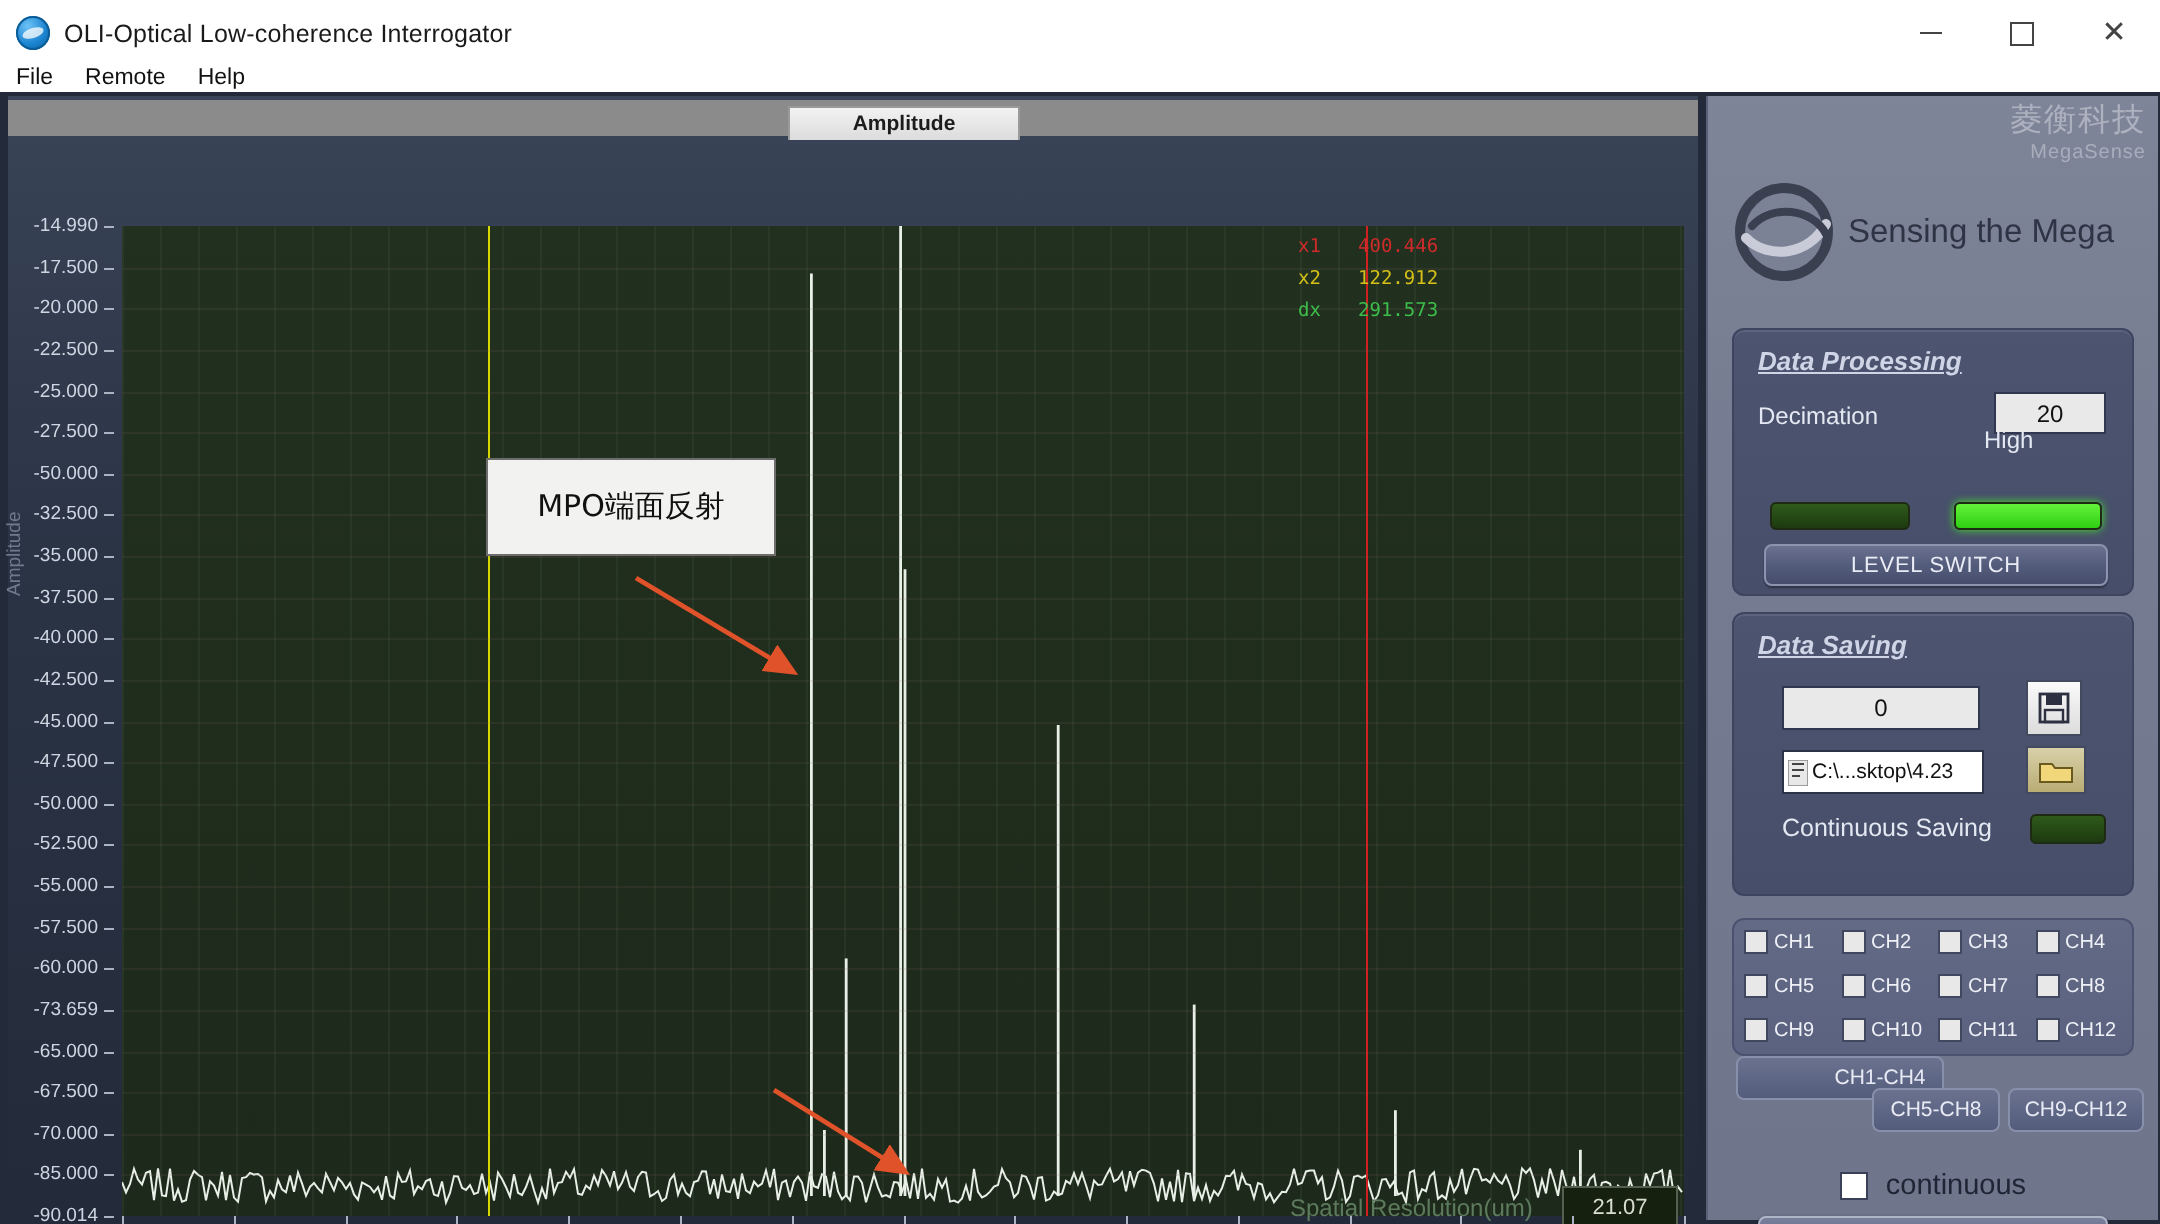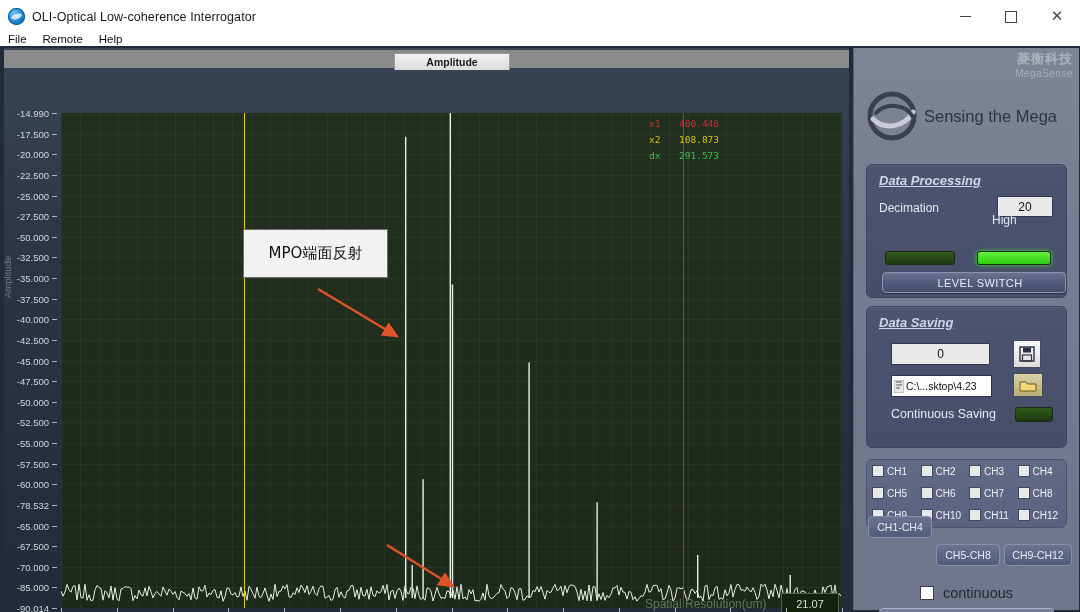--- a/index.html
+++ b/index.html
@@ -101,21 +101,21 @@
   #annot2{left:119px;top:461px;width:257px;height:47px;font-size:16px;}
   .arrow{position:absolute;pointer-events:none;}
 
   
   .sidebar{
     position:absolute;left:853px;top:2px;width:225px;height:562px;
     background:linear-gradient(180deg,#7f8598 0%,#767d92 30%,#6f768c 100%);
     border-left:1px solid #59607a;
   }
   .wm{position:absolute;right:6px;top:2px;text-align:right;opacity:.45;}
-  .wm-cn{font-size:13px;color:#e7e9f0;letter-spacing:1px;font-weight:bold;margin-left:44px;}
+  .wm-cn{font-size:16px;color:#e7e9f0;letter-spacing:1px;font-weight:normal;margin-left:44px;}
   .wm-en{font-size:10px;color:#dcdfe8;letter-spacing:.5px;}
   .brand{position:absolute;left:12px;top:42px;display:flex;align-items:center;}
   .brand-logo{width:52px;height:52px;position:relative;flex:0 0 auto;}
   .brand-txt{font-size:16.5px;color:#2e3444;margin-left:6px;}
 
   .group{position:absolute;left:12px;width:199px;border-radius:6px;
     background:linear-gradient(180deg,#4c5470 0%,#464e69 100%);
     border:1px solid #3d4460;box-shadow:0 1px 0 rgba(255,255,255,.09) inset;}
   .g-title{font-size:13px;color:#cfd5e6;font-style:italic;font-weight:bold;
     text-decoration:underline;}
@@ -228,21 +228,21 @@
           <div class="ytick" style="top: 353.75px; right: 8px;">-50.000</div>
           <div class="ytick-mark" style="top: 353.75px;"></div>
           <div class="ytick" style="top: 374.375px; right: 8px;">-52.500</div>
           <div class="ytick-mark" style="top: 374.375px;"></div>
           <div class="ytick" style="top: 395px; right: 8px;">-55.000</div>
           <div class="ytick-mark" style="top: 395px;"></div>
           <div class="ytick" style="top: 415.625px; right: 8px;">-57.500</div>
           <div class="ytick-mark" style="top: 415.625px;"></div>
           <div class="ytick" style="top: 436.25px; right: 8px;">-60.000</div>
           <div class="ytick-mark" style="top: 436.25px;"></div>
-          <div class="ytick" style="top: 456.875px; right: 8px;">-78.532</div>
+          <div class="ytick" style="top: 456.875px; right: 8px;">-73.659</div>
           <div class="ytick-mark" style="top: 456.875px;"></div>
           <div class="ytick" style="top: 477.5px; right: 8px;">-65.000</div>
           <div class="ytick-mark" style="top: 477.5px;"></div>
           <div class="ytick" style="top: 498.125px; right: 8px;">-67.500</div>
           <div class="ytick-mark" style="top: 498.125px;"></div>
           <div class="ytick" style="top: 518.75px; right: 8px;">-70.000</div>
           <div class="ytick-mark" style="top: 518.75px;"></div>
           <div class="ytick" style="top: 539.375px; right: 8px;">-85.000</div>
           <div class="ytick-mark" style="top: 539.375px;"></div>
           <div class="ytick" style="top: 560px; right: 8px;">-90.014</div>
@@ -290,21 +290,21 @@
           <div class="hgrid" style="top: 474.375px;"></div>
         </div>
 
       <div class="readout">
         <div class="ro-row">
           <span class="ro-k ro-x1">x1</span>
           <span class="ro-x1">400.446</span>
         </div>
         <div class="ro-row">
           <span class="ro-k ro-x2">x2</span>
-          <span class="ro-x2">108.873</span>
+          <span class="ro-x2">122.912</span>
         </div>
         <div class="ro-row">
           <span class="ro-k ro-dx">dx</span>
           <span class="ro-dx">291.573</span>
         </div>
       </div>
 
       <div class="spatres">Spatial Resolution(um)</div>
       <div class="spatval">21.07</div>
 
@@ -359,21 +359,21 @@
       </div>
 
       <div class="group" style="top:116px;height:132px;">
         <div class="g-title" style="position:absolute;left:12px;top:8px;">Data Processing</div>
         <div class="lbl" style="position:absolute;left:12px;top:36px;">Decimation</div>
         <div class="numbox" style="position:absolute;left:130px;top:31px;width:54px;height:19px;">20</div>
         <div class="lbl" style="position:absolute;left:22px;top:64px;margin-top:44px;">Normal</div>
         <div class="lbl" style="position:absolute;left:125px;top:48px;">High</div>
         <div class="led off" style="position:absolute;left:18px;top:86px;width:68px;height:12px;"></div>
         <div class="led on" style="position:absolute;left:110px;top:86px;width:72px;height:12px;"></div>
-        <div class="btn3d" style="position:absolute;left:15px;top:107px;width:170px;height:19px;font-size:11px;letter-spacing:.4px;padding-left:12px;">LEVEL  SWITCH</div>
+        <div class="btn3d" style="position:absolute;left:15px;top:107px;width:170px;height:19px;font-size:11px;letter-spacing:.4px;">LEVEL  SWITCH</div>
       </div>
 
       <div class="group" style="top:258px;height:140px;">
         <div class="g-title" style="position:absolute;left:12px;top:8px;">Data Saving</div>
         <div class="numbox" style="position:absolute;left:24px;top:36px;width:97px;height:20px;">0</div>
         <div class="iconbtn" style="position:absolute;left:146px;top:33px;width:26px;height:26px;">
           <svg width="16" height="16" viewBox="0 0 16 16">
               <rect x="1" y="1" width="14" height="14" fill="none" stroke="#2c3040" stroke-width="1.4"></rect>
               <rect x="4" y="1.5" width="8" height="5" fill="#2c3040"></rect>
               <rect x="3.5" y="9" width="9" height="6" fill="none" stroke="#2c3040" stroke-width="1.2"></rect>
@@ -447,21 +447,21 @@
               <i class="chbox"></i>
               <span class="chtxt">CH11</span>
             </span>
           <span class="chitem">
               <i class="chbox"></i>
               <span class="chtxt">CH12</span>
             </span>
         </div>
       </div>
 
-      <div class="grpbtn" style="left:14px;top:468px;width:62px;">CH1-CH4</div>
+      <div class="grpbtn" style="left:14px;top:480px;width:62px;padding-left:40px;">CH1-CH4</div>
       <div class="grpbtn" style="left:82px;top:496px;width:62px;">CH5-CH8</div>
       <div class="grpbtn" style="left:150px;top:496px;width:66px;">CH9-CH12</div>
 
       <div class="cont-row">
         <span class="cont-box"></span>
         <span class="cont-txt">continuous</span>
       </div>
 
       <div class="scanbtn">SCAN</div>
 

